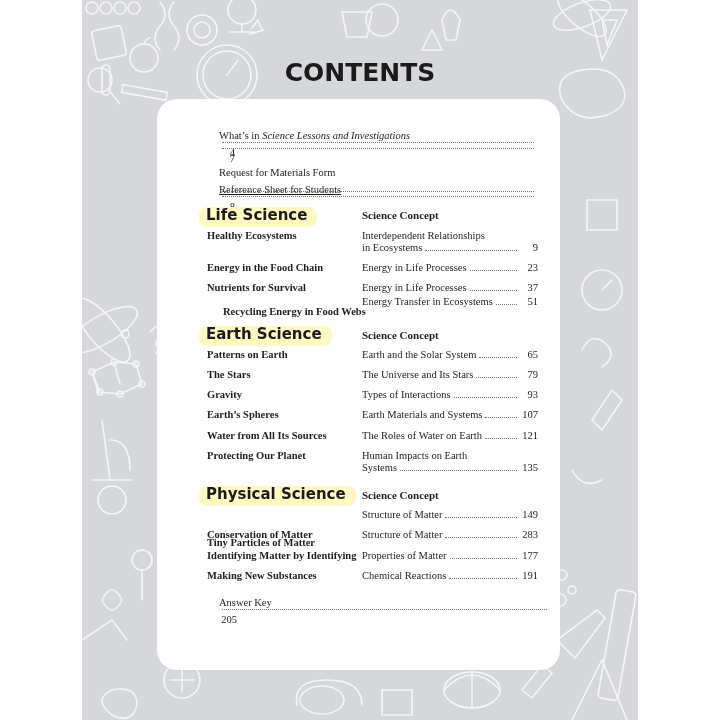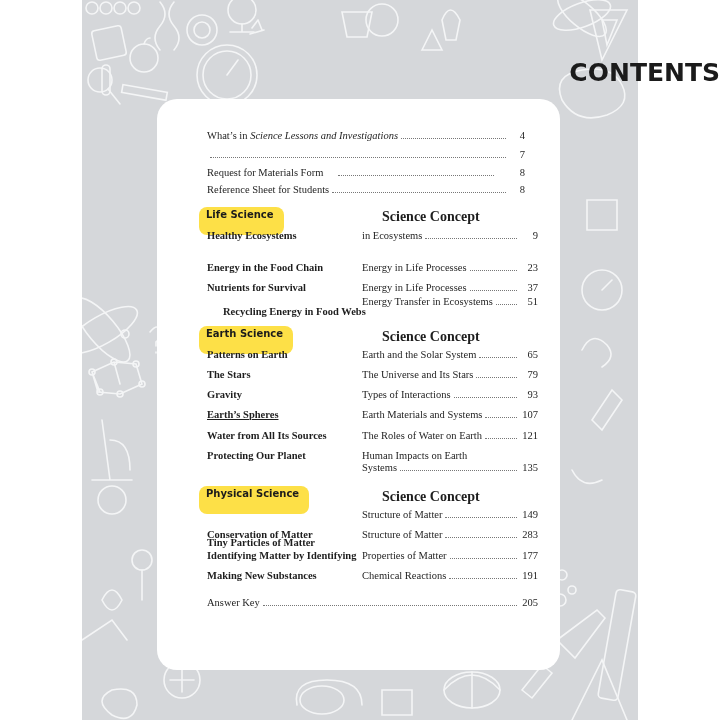--- a/index.html
+++ b/index.html
@@ -1,28 +1,28 @@
 <!DOCTYPE html>
 <html><head>
 <meta charset="utf-8">
 <style>
   html, body { margin:0; padding:0; }
   body { width:720px; height:720px; background:#ffffff; position:relative; overflow:hidden; font-family:"Liberation Serif", serif; }
   .page { position:absolute; left:82px; top:0; width:556px; height:720px; background:#d5d7da; overflow:hidden; }
   .doodles { position:absolute; left:0; top:0; width:556px; height:720px; }
-  .title { position:absolute; left:0; top:58px; width:720px; text-align:right; font-family:"DejaVu Sans", sans-serif; font-weight:bold; font-size:25px; letter-spacing:0px; color:#1b1b1b; }
+  .title { position:absolute; left:0; top:58px; width:720px; text-align:center; font-family:"DejaVu Sans", sans-serif; font-weight:bold; font-size:25px; letter-spacing:0px; color:#1b1b1b; }
   .box { position:absolute; left:157px; top:99px; width:403px; height:571px; background:#ffffff; border-radius:20px; }
   .row { position:absolute; font-size:10.5px; color:#1e1e1e; line-height:13px; }
-  .intro { left:207px; width:318px; display:flex; }
+  .intro { left:219px; width:318px; display:flex;flex-direction:column; }
   .intro .lbl { white-space:nowrap; }
   .intro .lbl i { font-style:italic; }
   .dots { flex:1; border-bottom:1px dotted #777; margin:0 3px 3px 3px; }
   .pg { width:16px; text-align:right; }
-  .sec-pill { position:absolute; left:199px; height:16px; padding:0 10px 12px 7px; background:#fde047; border-radius:8px; font-family:"DejaVu Sans", sans-serif; font-size:10px; font-weight:bold; color:#1b1b1b; line-height:16px; }
-  .sc-head { position:absolute; left:382px; font-size:14px; font-weight:bold; color:#1e1e1e; }
+  .sec-pill { position:absolute; left:199px; height:16px; padding:0 10px 4px 7px; background:#fef9c3; border-radius:8px; font-family:"DejaVu Sans", sans-serif; font-size:15px; font-weight:bold; color:#1b1b1b; line-height:16px; }
+  .sc-head { position:absolute; left:362px; font-size:11px; font-weight:bold; color:#1e1e1e; }
   .lesson { position:absolute; left:207px; font-size:10.5px; font-weight:bold; color:#1e1e1e; white-space:nowrap; }
   .concept { position:absolute; left:362px; width:176px; font-size:10.5px; color:#1e1e1e; line-height:12px; }
   .concept .line { display:flex; }
   .concept .line span.t { white-space:nowrap; }
   .concept .pg { width:18px; }
 </style>
 </head>
 <body>
 
 <div class="page">
@@ -132,31 +132,32 @@
 </div>
 <div class="row intro" style="top:148px;">
   <span class="dots"></span>
   <span class="pg">7</span>
 </div>
 <div class="row intro" style="top:166px;gap:12px;">
   <span class="lbl">Request for Materials Form</span>
   <span class="dots"></span>
   <span class="pg">8</span>
 </div>
-<div class="row intro" style="top:183px;">
+<div class="row intro" style="top:183px;text-decoration:underline;">
   <span class="lbl">Reference Sheet for Students</span>
   <span class="dots"></span>
   <span class="pg">8</span>
 </div>
 
 <div class="sec-pill" style="top:207px;">Life Science</div>
 <div class="sc-head" style="top:209px;">Science Concept</div>
 
 <div class="lesson" style="top:230px;">Healthy Ecosystems</div>
 <div class="concept" style="top:230px;">
+  <div>Interdependent Relationships</div>
   <div class="line">
       <span class="t">in Ecosystems</span>
       <span class="dots"></span>
       <span class="pg">9</span>
     </div>
 </div>
 
 <div class="lesson" style="top:262px;">Energy in the Food Chain</div>
 <div class="concept" style="top:262px;">
   <div class="line">
@@ -207,21 +208,21 @@
 
 <div class="lesson" style="top:389px;">Gravity</div>
 <div class="concept" style="top:389px;">
   <div class="line">
       <span class="t">Types of Interactions</span>
       <span class="dots"></span>
       <span class="pg">93</span>
     </div>
 </div>
 
-<div class="lesson" style="top:409px;text-decoration:underline;">Earth’s Spheres</div>
+<div class="lesson" style="top:409px;">Earth’s Spheres</div>
 <div class="concept" style="top:409px;">
   <div class="line">
       <span class="t">Earth Materials and Systems</span>
       <span class="dots"></span>
       <span class="pg">107</span>
     </div>
 </div>
 
 <div class="lesson" style="top:430px;">Water from All Its Sources</div>
 <div class="concept" style="top:430px;">

